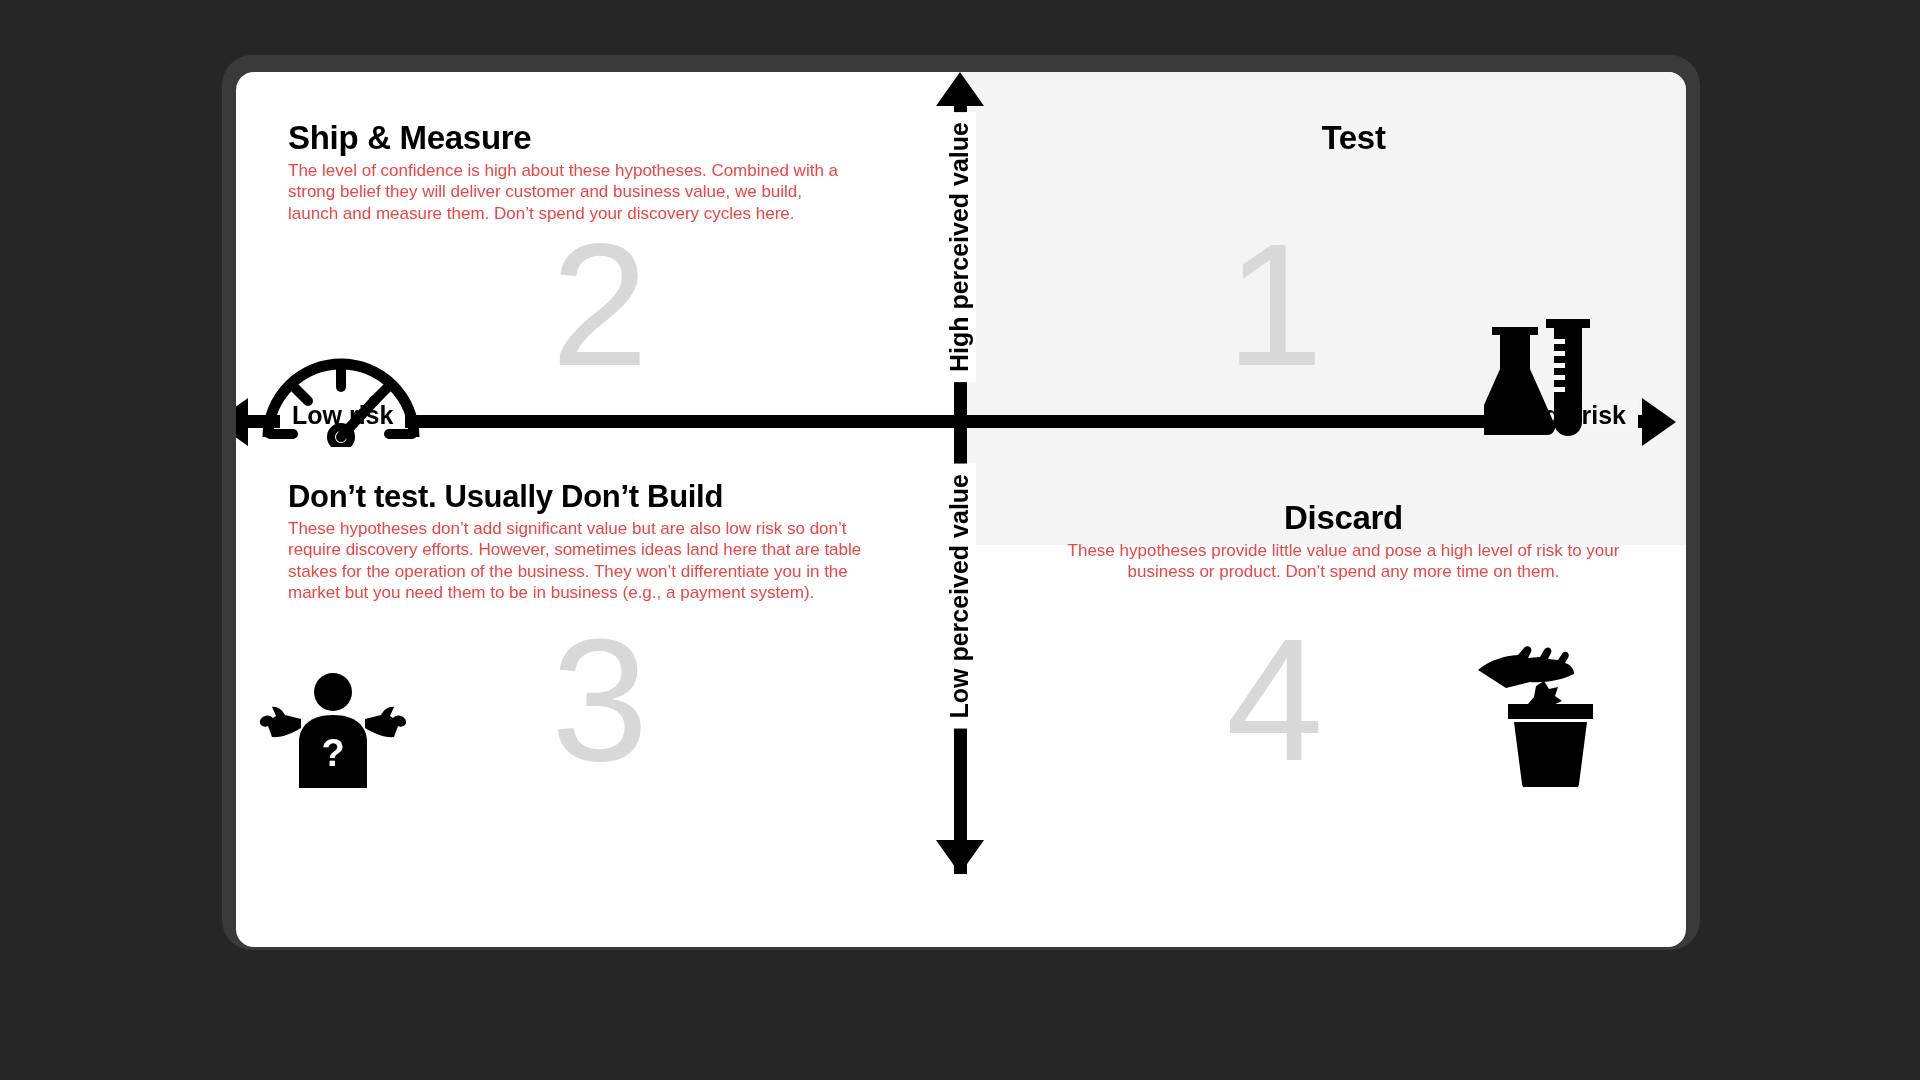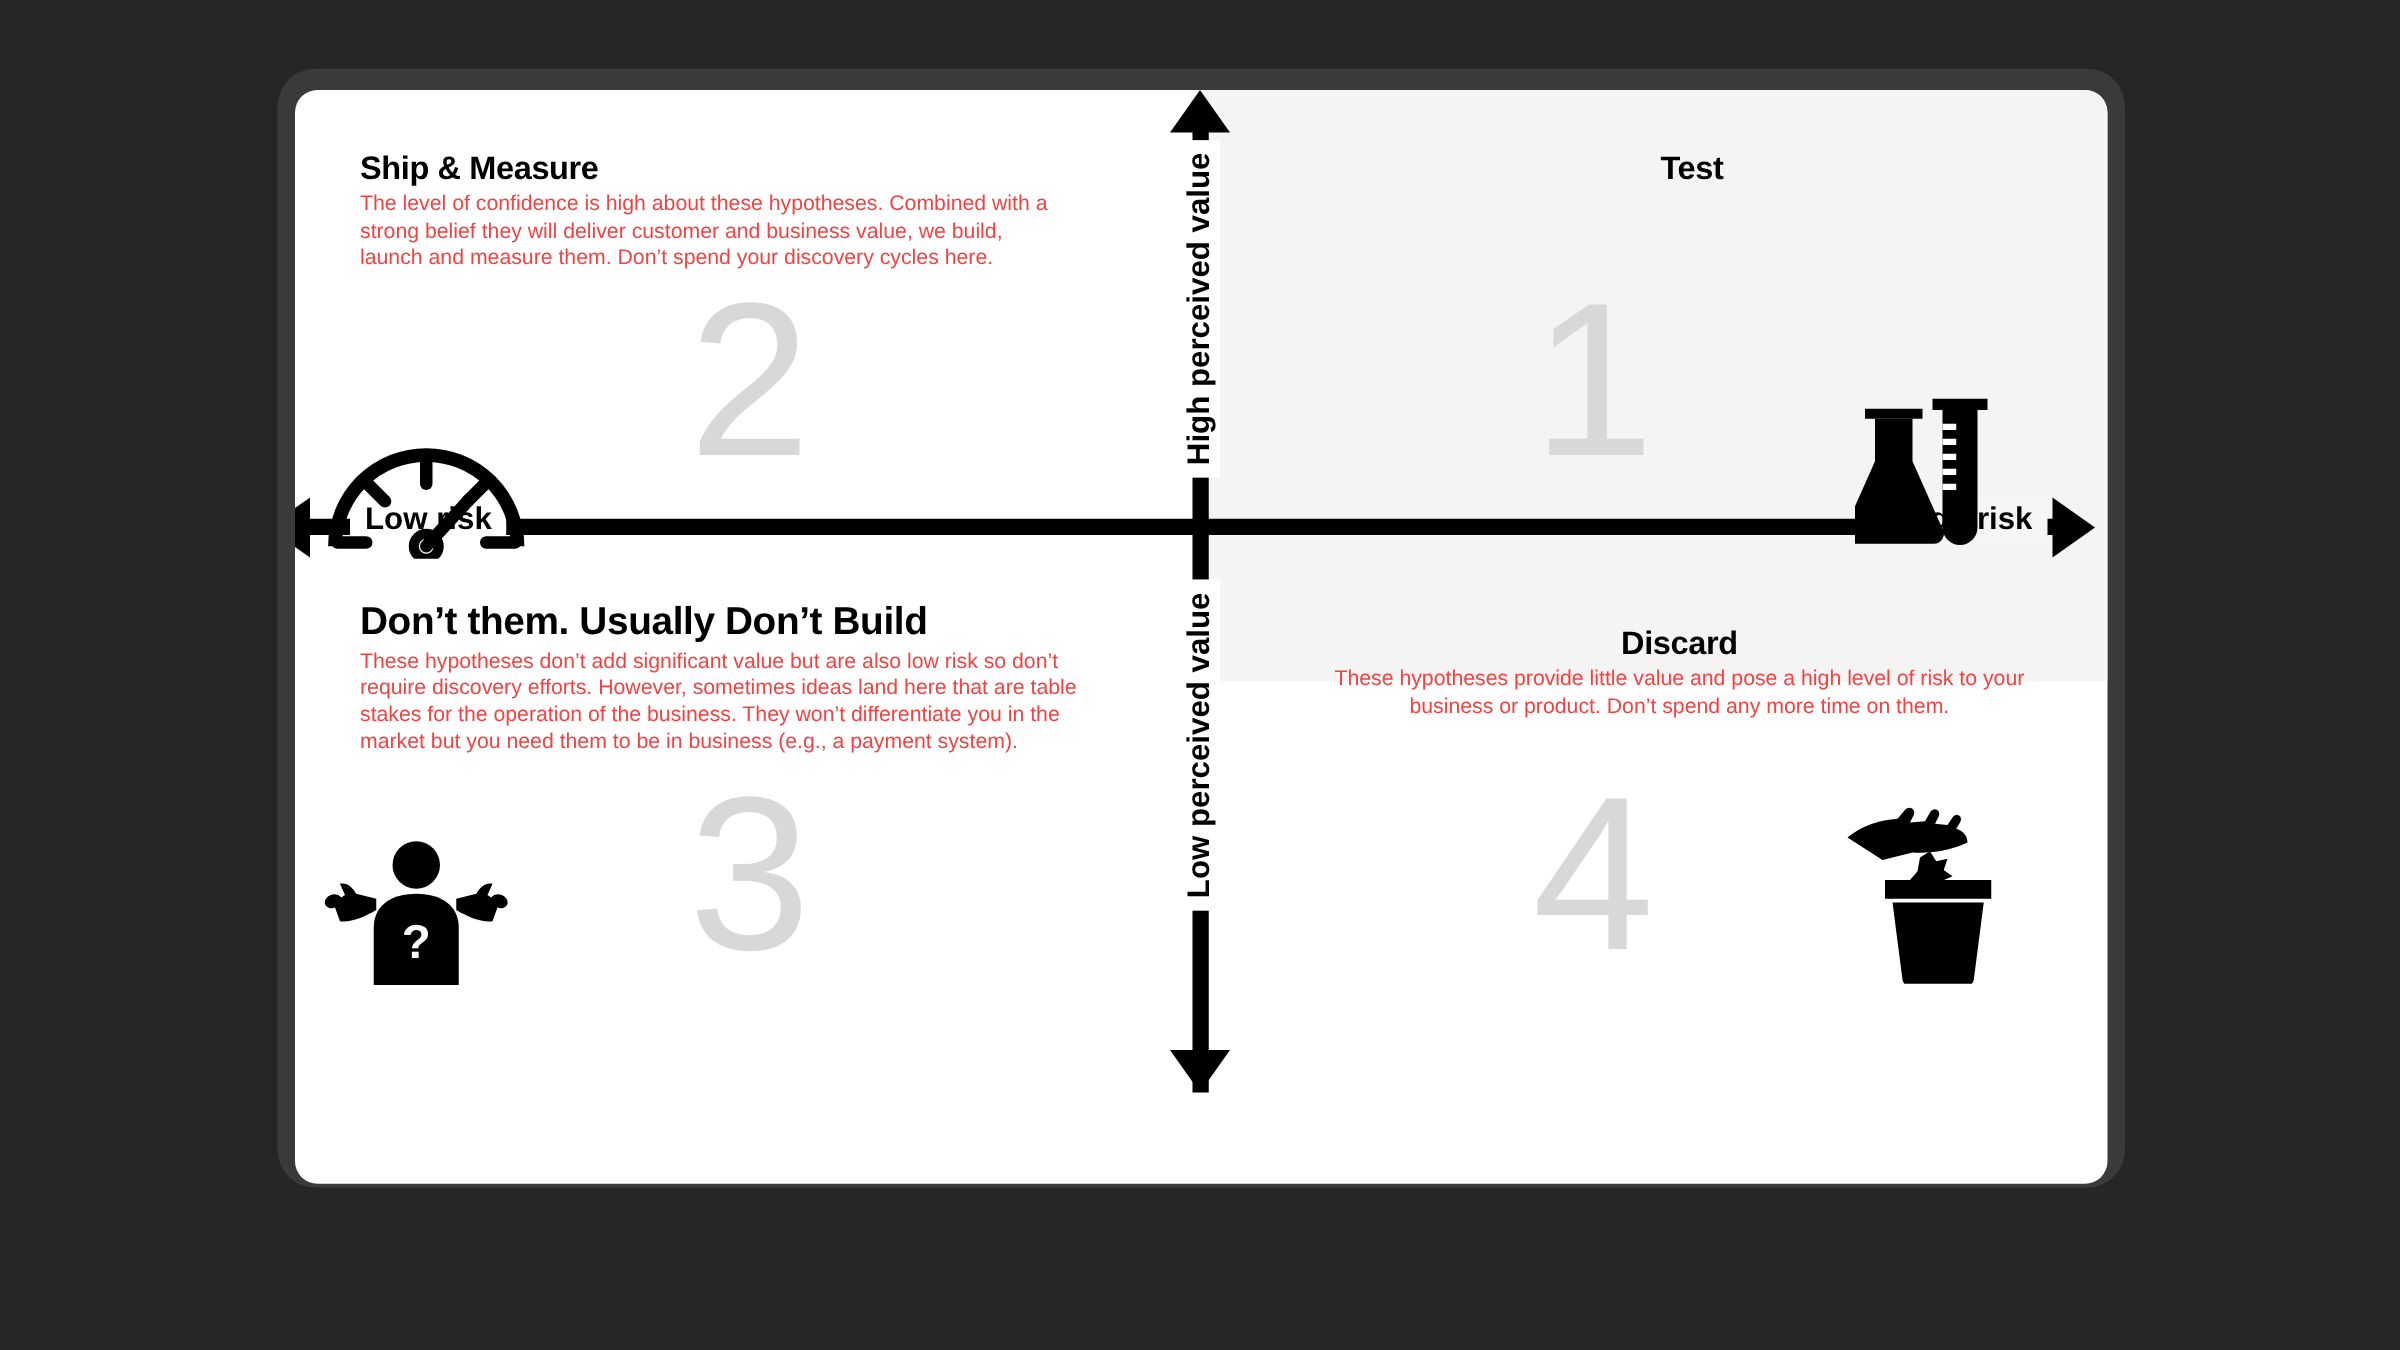--- a/index.html
+++ b/index.html
@@ -52,21 +52,21 @@
   #ghost-1 { left: 990px; top: 145px; }
   #ghost-3 { left: 315px; top: 540px; }
   #ghost-4 { left: 990px; top: 540px; }
 
   
   .quad {
     position: absolute;
     width: 560px;
   }
   .quad h2 {
-    font-size: 26px;
+    font-size: 33px;
     font-weight: bold;
     color: #000;
     letter-spacing: -0.3px;
     margin-bottom: 3px;
     line-height: 1.12;
   }
   .quad p {
     font-size: 17px;
     line-height: 1.26;
     color: #ef4444;
@@ -195,21 +195,21 @@
     <div class="quad left" id="quad-ship">
       <h2>Ship &amp; Measure</h2>
       <p>The level of confidence is high about these hypotheses. Combined with a strong belief they will deliver customer and business value, we build, launch and measure them. Don’t spend your discovery cycles here.</p>
     </div>
 
     <div class="quad right" id="quad-test">
       <h2>Test</h2>
     </div>
 
     <div class="quad left" id="quad-donttest">
-      <h2>Don’t them. Usually Don’t Build</h2>
+      <h2>Don’t test. Usually Don’t Build</h2>
       <p>These hypotheses don’t add significant value but are also low risk so don’t require discovery efforts. However, sometimes ideas land here that are table stakes for the operation of the business. They won’t differentiate you in the market but you need them to be in business (e.g., a payment system).</p>
     </div>
 
     <div class="quad right" id="quad-discard">
       <h2>Discard</h2>
       <p>These hypotheses provide little value and pose a high level of risk to your business or product. Don’t spend any more time on them.</p>
     </div>
 
     <div id="axis-h-bar"></div>
     <div id="axis-h-left-arrow"></div>

